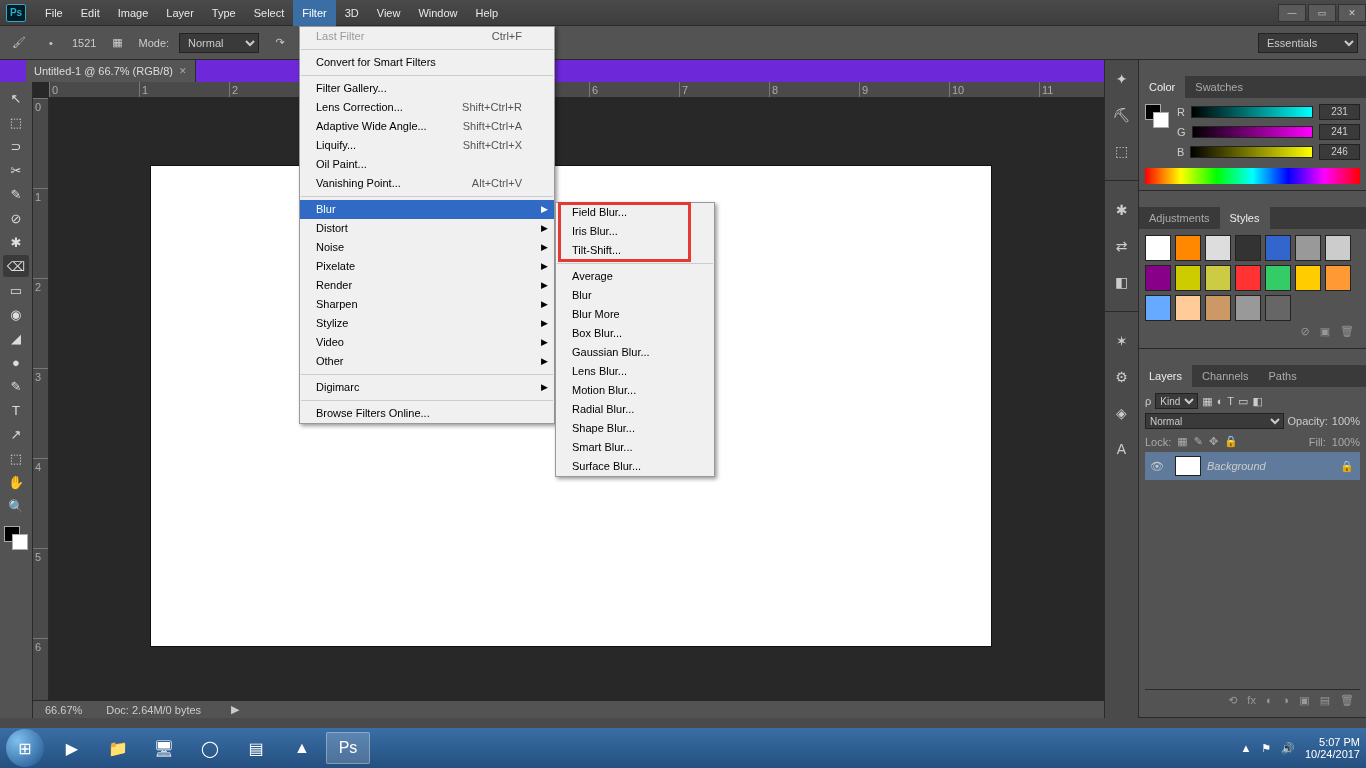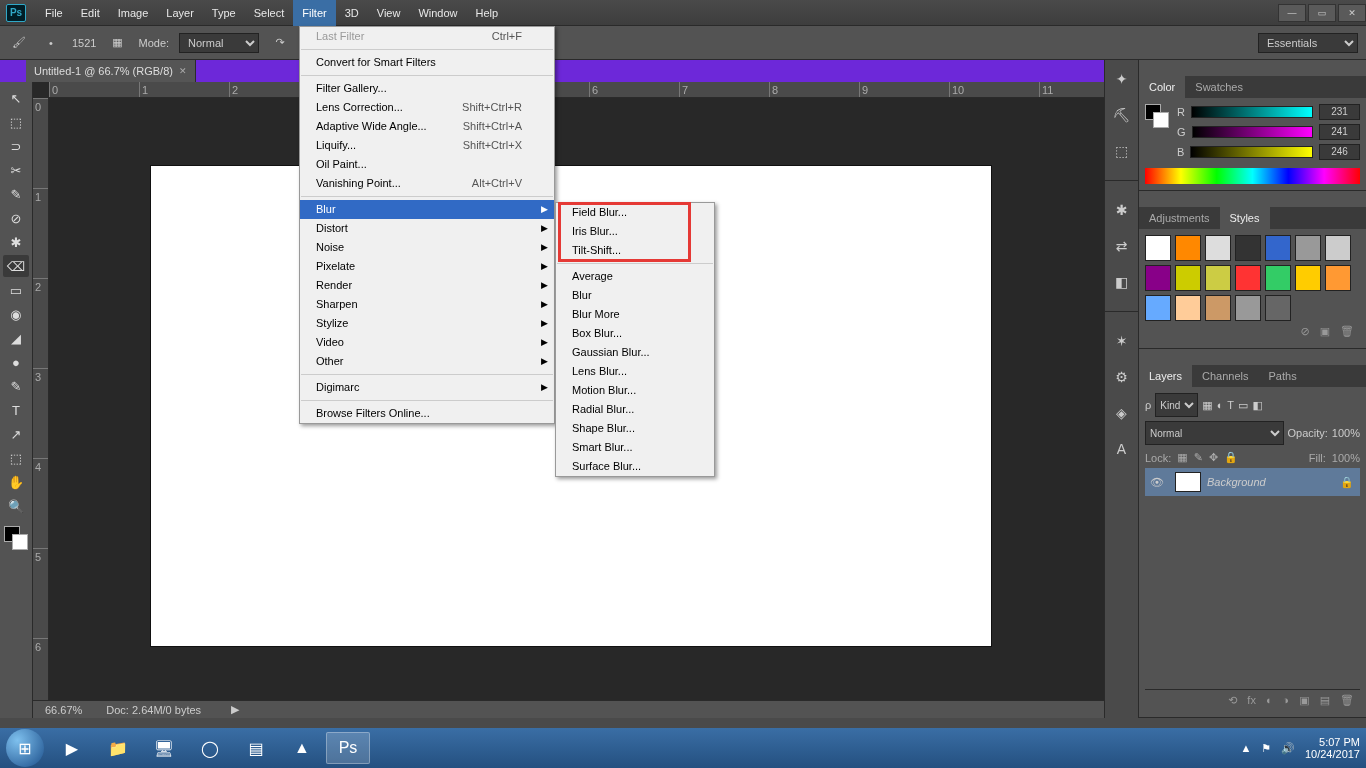--- a/index.html
+++ b/index.html
@@ -64,21 +64,21 @@
 .gslider{background:linear-gradient(to right,#000,#f0f);}
 .bslider{background:linear-gradient(to right,#000,#ff0);}
 .spectrum{height:16px;background:linear-gradient(to right,#f00,#ff0,#0f0,#0ff,#00f,#f0f,#f00);margin-top:4px;}
 
 
 .stylegrid{display:grid;grid-template-columns:repeat(7,26px);gap:4px;}
 .swatch{width:26px;height:26px;border:1px solid #222;}
 
 
 .layersctl{display:flex;gap:4px;align-items:center;margin-bottom:4px;}
-.layersctl select{background:#3a3a3a;color:#ccc;border:1px solid #222;height:24px;font-size:10px;}
+.layersctl select{background:#3a3a3a;color:#ccc;border:1px solid #222;height:16px;font-size:10px;}
 .layerrow{display:flex;align-items:center;background:#5f7a9a;height:28px;margin-top:4px;}
 .layerrow .eye{width:24px;text-align:center;}
 .layerrow .thumb{width:26px;height:20px;background:#fff;border:1px solid #222;margin:0 6px;}
 .layerrow .name{flex:1;font-style:italic;}
 .layerrow .lock{width:20px;}
 .layerfoot{display:flex;justify-content:flex-end;gap:10px;padding:4px 6px;color:#999;border-top:1px solid #2a2a2a;margin-top:auto;}
 .lockrow{display:flex;align-items:center;gap:6px;font-size:10px;color:#aaa;margin-top:2px;}
 .lockrow .sp{flex:1;}
 
 

